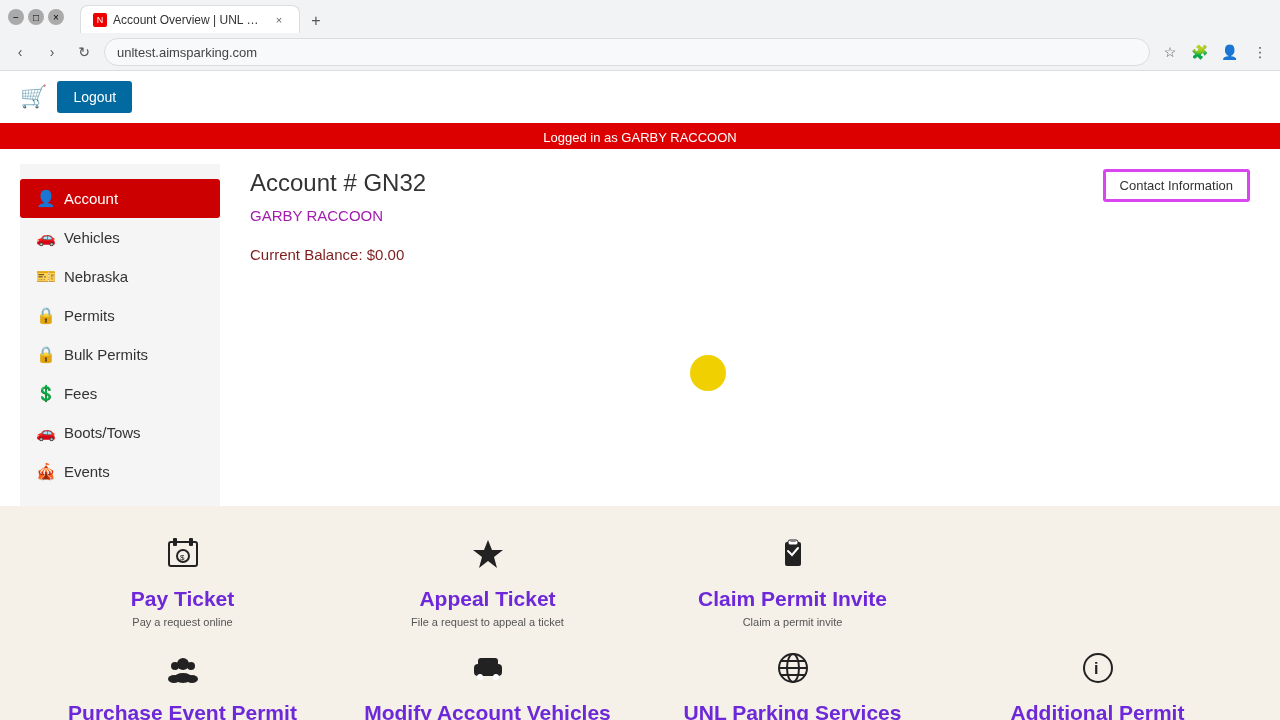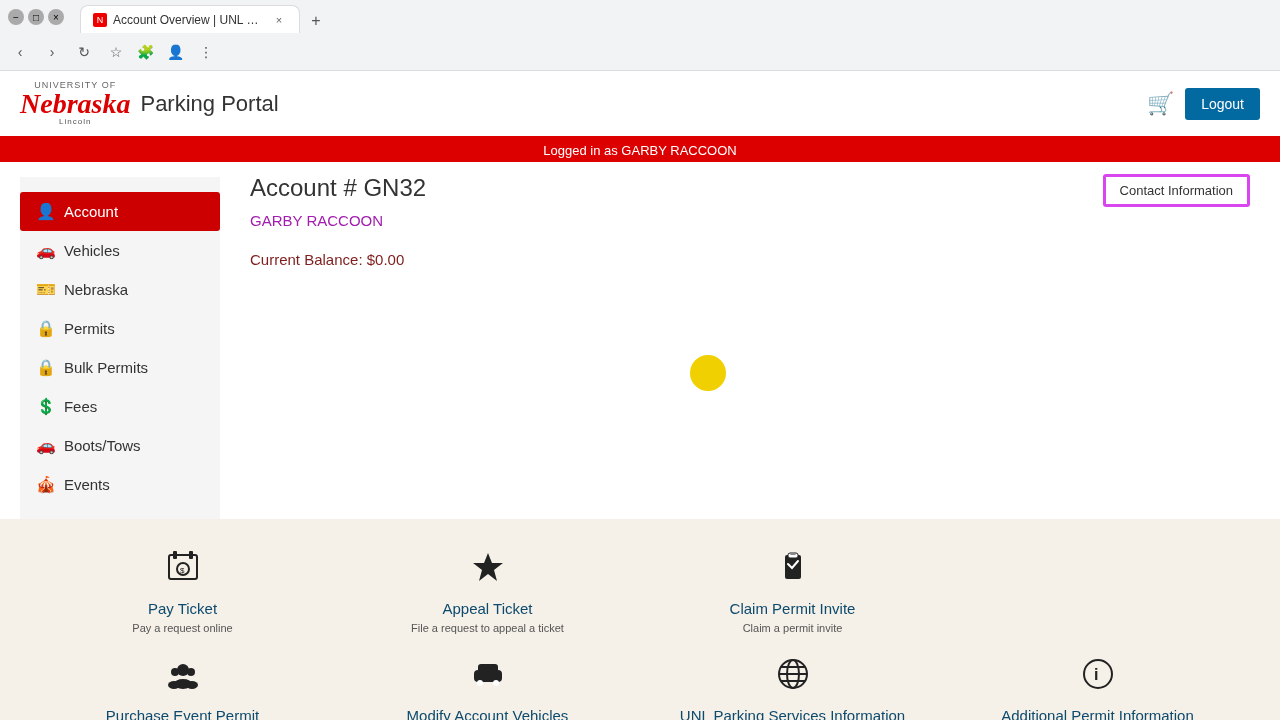--- a/index.html
+++ b/index.html
@@ -217,21 +217,21 @@
       color: #fff;
       border-radius: 3px;
     }
     .sidebar-icon {
       font-size: 16px;
     }
 
     
     .account-content {
       flex: 1;
-      padding: 12px 30px;
+      padding: 20px 30px;
     }
     .account-header {
       display: flex;
       justify-content: space-between;
       align-items: flex-start;
       margin-bottom: 15px;
     }
     .account-title {
       font-size: 24px;
       font-weight: normal;
@@ -284,23 +284,23 @@
       align-items: center;
       text-align: center;
       cursor: pointer;
     }
     .footer-icon {
       font-size: 36px;
       margin-bottom: 6px;
       color: #222;
     }
     .footer-item-title {
-      font-size: 15px;
-      font-weight: normal;
-      color: #0c4a6e;
+      font-size: 21px;
+      font-weight: bold;
+      color: #6d28d9;
       margin-bottom: 4px;
     }
     .footer-item-desc {
       font-size: 11px;
       color: #555;
       line-height: 1.4;
     }
 
     
     .svg-icon { width: 36px; height: 36px; }
@@ -321,38 +321,33 @@
         <span class="tab-title">Account Overview | UNL Parking ...</span>
         <button class="tab-close">×</button>
       </div>
       <button class="new-tab-btn">+</button>
     </div>
   </div>
   <div class="address-bar-row">
     <button class="nav-btn">‹</button>
     <button class="nav-btn">›</button>
     <button class="nav-btn">↻</button>
+    <div class="address-bar">
+      <span class="address-text">unltest.aimsparking.com</span>
+    </div>
     <div class="browser-icons">
       <button class="browser-icon-btn">☆</button>
       <button class="browser-icon-btn">🧩</button>
       <button class="browser-icon-btn">👤</button>
       <button class="browser-icon-btn">⋮</button>
     </div>
   </div>
 </div>
 
 <div class="site-header">
-  <div class="site-logo">
-    <div class="unl-logo">
-      <span class="unl-logo-top">UNIVERSITY OF</span>
-      <span class="unl-logo-main">Nebraska</span>
-      <span class="unl-logo-sub">Lincoln</span>
-    </div>
-    <span class="site-title">Parking Portal</span>
-  </div>
   <div class="header-right">
     <span class="cart-icon">🛒</span>
     <button class="logout-btn">Logout</button>
   </div>
 </div>
 <div class="logged-in-bar">
   <span>Logged in as GARBY RACCOON</span>
 </div>
 
 <div class="main-content">

